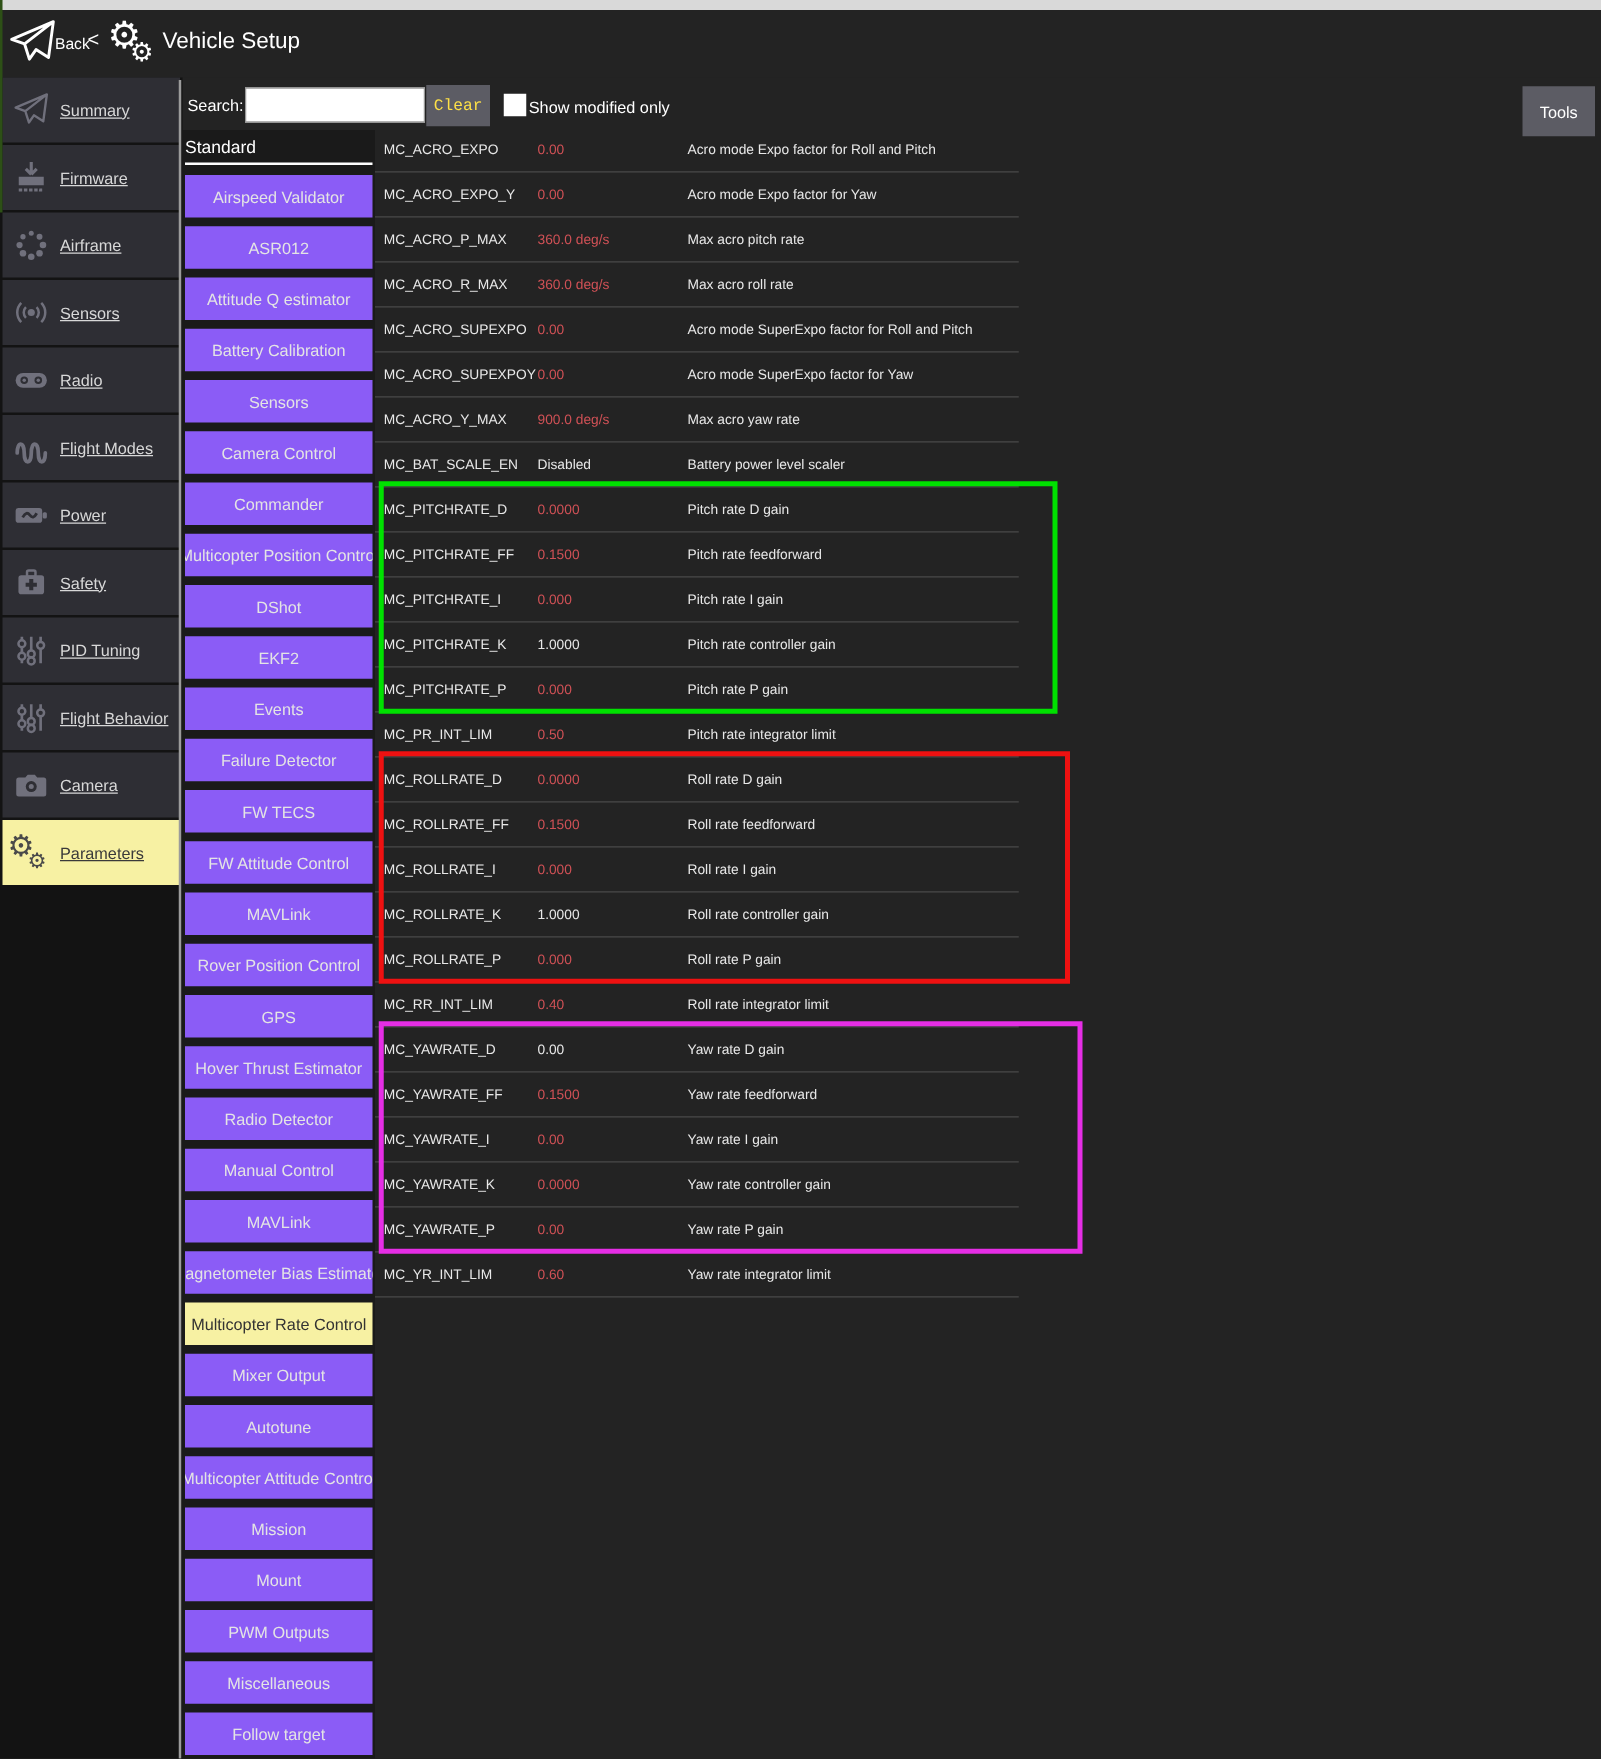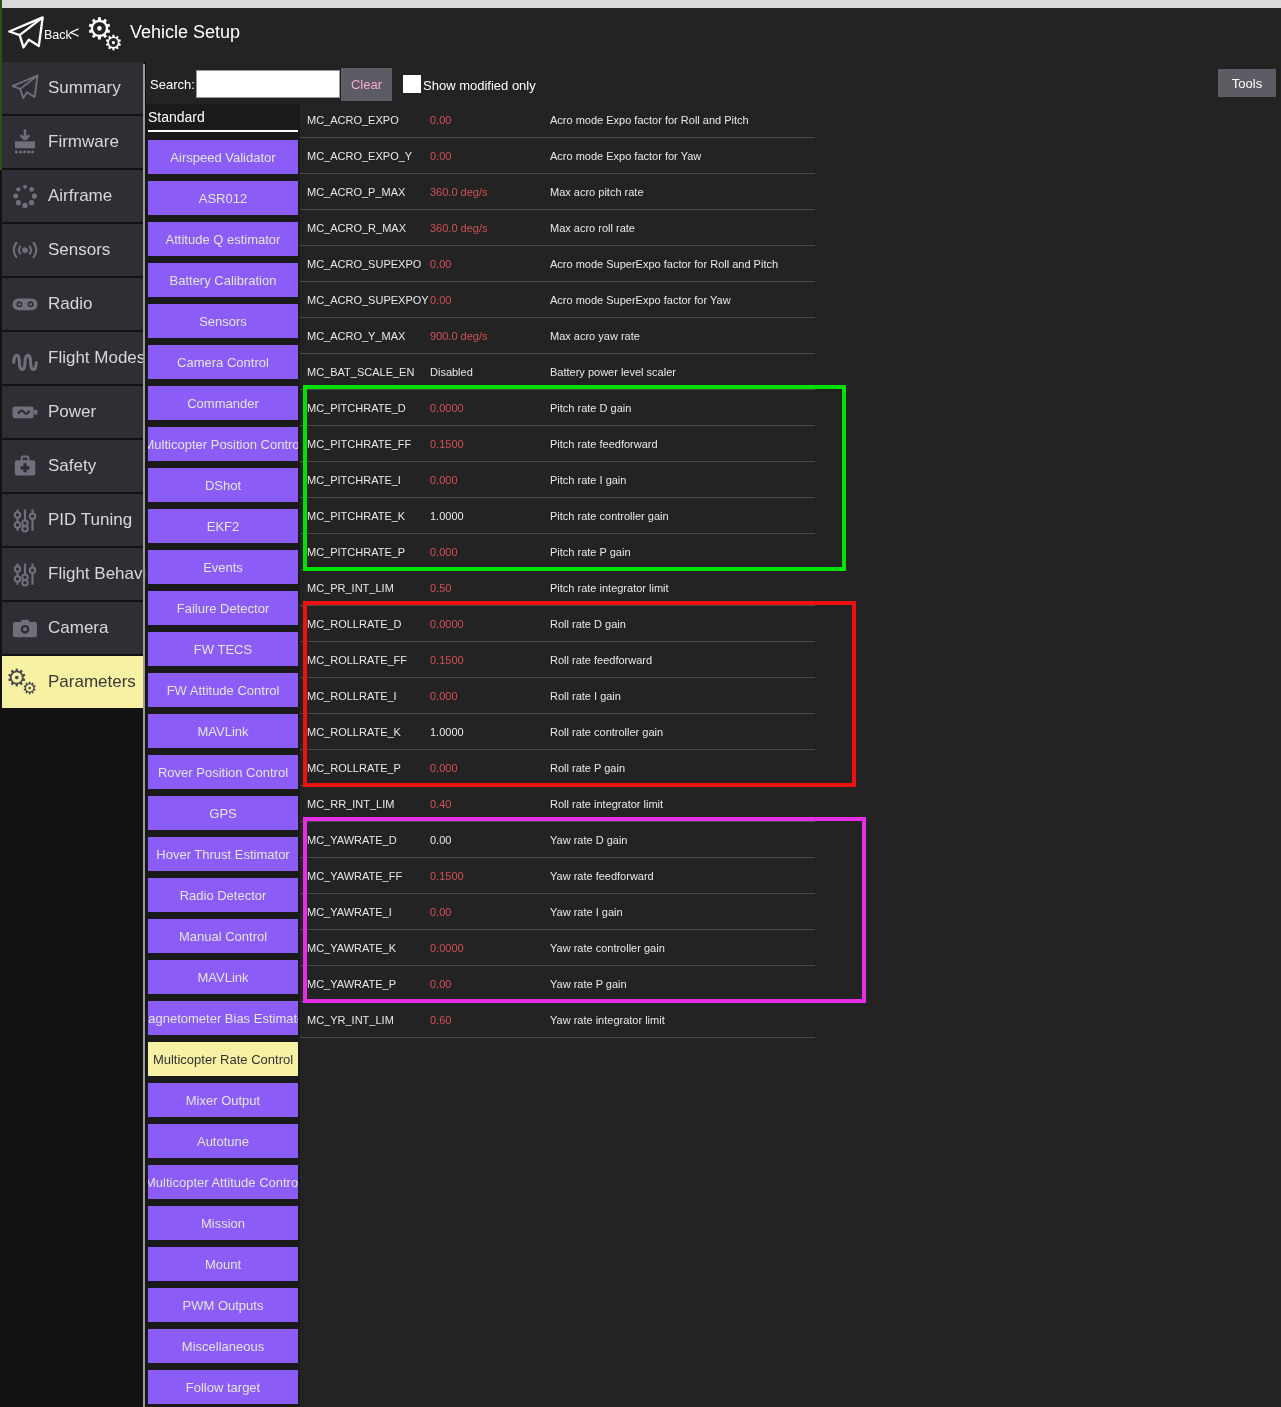--- a/index.html
+++ b/index.html
@@ -20,38 +20,38 @@
   .gearwrap{position:relative;display:block;width:100%;height:100%;}
   .gearwrap .g{position:absolute;line-height:1;}
   .hgears .g1{font-size:30px;left:2px;top:4px;}
   .hgears .g2{font-size:21px;left:20px;top:22px;}
   
   .sidebar{position:absolute;left:0;top:62px;width:146px;height:1345px;background:#131313;}
   .side-btn{position:relative;margin:0 2px 2px 2px;height:52px;background:#2e2e34;
             display:flex;align-items:center;cursor:pointer;}
   .side-btn .icon{width:46px;height:44px;display:flex;align-items:center;justify-content:center;color:#70707c;flex:0 0 46px;}
   .side-btn .icon svg{width:30px;height:30px;}
-  .side-btn .lbl{font-size:17px;color:#d8d8d8;white-space:nowrap;}
+  .side-btn .lbl{font-size:13px;color:#d8d8d8;white-space:nowrap;text-decoration:underline;}
   .side-btn.selected{background:#f7f1a3;}
   .side-btn.selected .lbl{color:#3a3a3a;}
   .side-btn.selected .icon{color:#4a4a4a;}
   .side-btn .icon .g1{font-size:24px;left:4px;top:6px;}
   .side-btn .icon .g2{font-size:17px;left:20px;top:20px;}
   
   .vscroll{position:absolute;left:143px;top:64px;width:2px;height:1343px;background:#9b9b9b;}
   
   .toolbar-label{position:absolute;font-size:13px;color:#fff;}
   .search-label{left:150px;top:77px;}
   .search-input{position:absolute;left:196px;top:70px;width:134px;height:26px;background:#fff;
                 border:1px solid #999;font-size:13px;padding:0 4px;box-sizing:content-box;color:#000;}
   .clear-btn{position:absolute;left:341px;top:68px;width:51px;height:33px;background:#5c5c64;
-             color:#f9a8d4;font-size:13px;display:flex;align-items:center;justify-content:center;cursor:pointer;}
+             color:#fde047;font-size:13px;display:flex;align-items:center;justify-content:center;cursor:pointer;font-family:Liberation Mono, monospace;}
   .chk{position:absolute;left:403px;top:75px;width:18px;height:18px;background:#fff;cursor:pointer;}
   .chk-label{left:423px;top:78px;}
-  .tools-btn{position:absolute;left:1218px;top:69px;width:58px;height:28px;background:#5c5c64;
+  .tools-btn{position:absolute;left:1218px;top:69px;width:58px;height:40px;background:#5c5c64;
              color:#fff;font-size:13px;display:flex;align-items:center;justify-content:center;cursor:pointer;}
   
   .cat-bg{position:absolute;left:146px;top:104px;width:154px;height:1303px;background:#1a1a1a;}
   .cat-col{position:absolute;left:148px;top:104px;width:150px;}
   .cat-header{height:26px;font-size:14px;color:#fff;border-bottom:2px solid #fff;
               display:flex;align-items:center;margin-bottom:8px;}
   .cat-btn{height:34px;margin-bottom:7px;background:#8b5cf6;color:#e4e4e4;font-size:13px;
            display:flex;align-items:center;justify-content:center;cursor:pointer;
            white-space:nowrap;overflow:hidden;}
   .cat-btn.selected{background:#f7f1a3;color:#333;}

